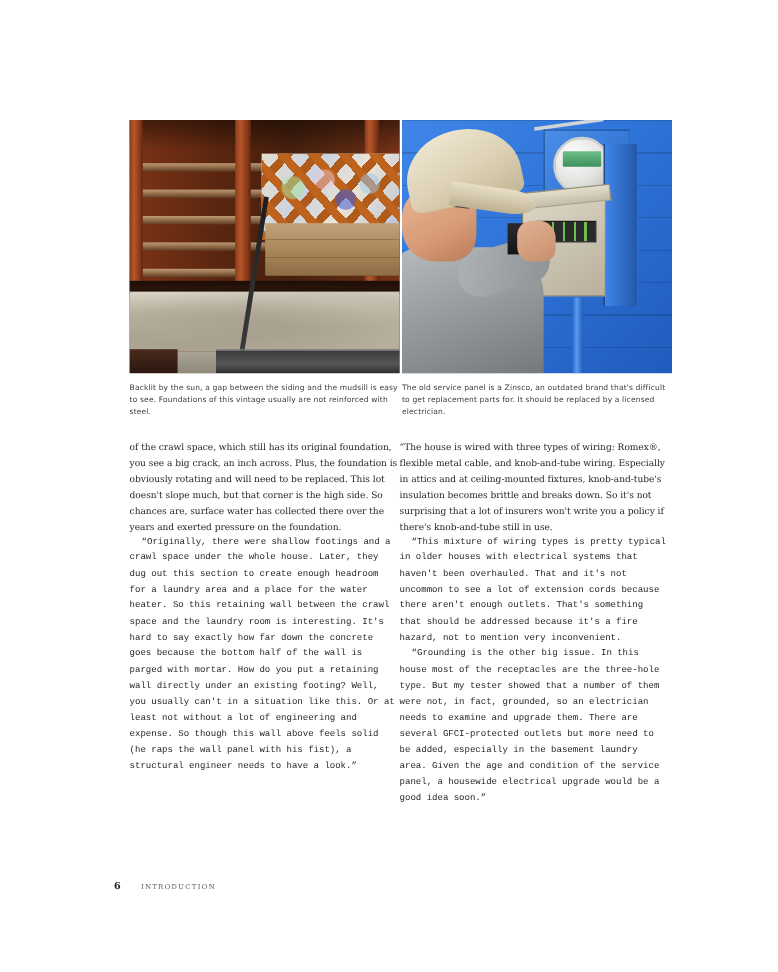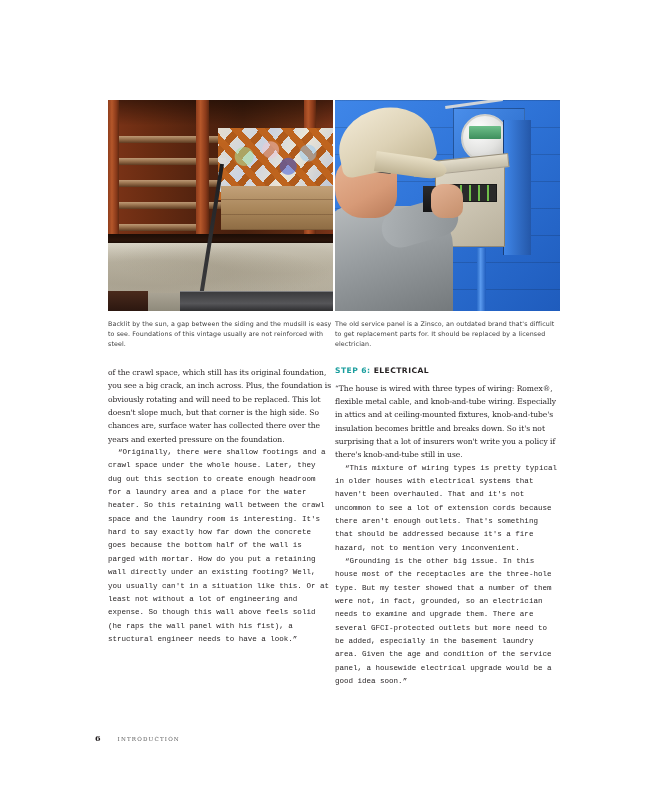--- a/index.html
+++ b/index.html
@@ -296,21 +296,20 @@
     letter-spacing: .12px;
   }
 
   
   .columns {
     position: absolute;
     left: 108px;
     top: 366px;
     width: 452px;
     display: flex;
-    justify-content: space-between;
   }
   .col { width: 225px; }
 
   .step-head {
     font-family: "DejaVu Sans", sans-serif;
     font-size: 7.6px;
     font-weight: bold;
     letter-spacing: .45px;
     margin-bottom: 5.5px;
     line-height: 10px;
@@ -409,24 +408,20 @@
   <div class="columns">
 
     <div class="col">
       <div class="body-text">
         <p>of the crawl space, which still has its original foundation, you see a big crack, an inch across. Plus, the foundation is obviously rotating and will need to be replaced. This lot doesn't slope much, but that corner is the high side. So chances are, surface water has collected there over the years and exerted pressure on the foundation.</p>
         <p class="indent">“Originally, there were shallow footings and a crawl space under the whole house. Later, they dug out this section to create enough headroom for a laundry area and a place for the water heater. So this retaining wall between the crawl space and the laundry room is interesting. It's hard to say exactly how far down the concrete goes because the bottom half of the wall is parged with mortar. How do you put a retaining wall directly under an existing footing? Well, you usually can't in a situation like this. Or at least not without a lot of engineering and expense. So though this wall above feels solid (he raps the wall panel with his fist), a structural engineer needs to have a look.”</p>
       </div>
     </div>
 
     <div class="col">
-      <div class="step-head">
-        <span class="step-num">STEP 6:</span>
-        <span class="step-title">ELECTRICAL</span>
-      </div>
       <div class="body-text">
         <p>“The house is wired with three types of wiring: Romex®, flexible metal cable, and knob-and-tube wiring. Especially in attics and at ceiling-mounted fixtures, knob-and-tube's insulation becomes brittle and breaks down. So it's not surprising that a lot of insurers won't write you a policy if there's knob-and-tube still in use.</p>
         <p class="indent">“This mixture of wiring types is pretty typical in older houses with electrical systems that haven't been overhauled. That and it's not uncommon to see a lot of extension cords because there aren't enough outlets. That's something that should be addressed because it's a fire hazard, not to mention very inconvenient.</p>
         <p class="indent">“Grounding is the other big issue. In this house most of the receptacles are the three-hole type. But my tester showed that a number of them were not, in fact, grounded, so an electrician needs to examine and upgrade them. There are several GFCI-protected outlets but more need to be added, especially in the basement laundry area. Given the age and condition of the service panel, a housewide electrical upgrade would be a good idea soon.”</p>
       </div>
     </div>
 
   </div>
 
   <div class="footer">

